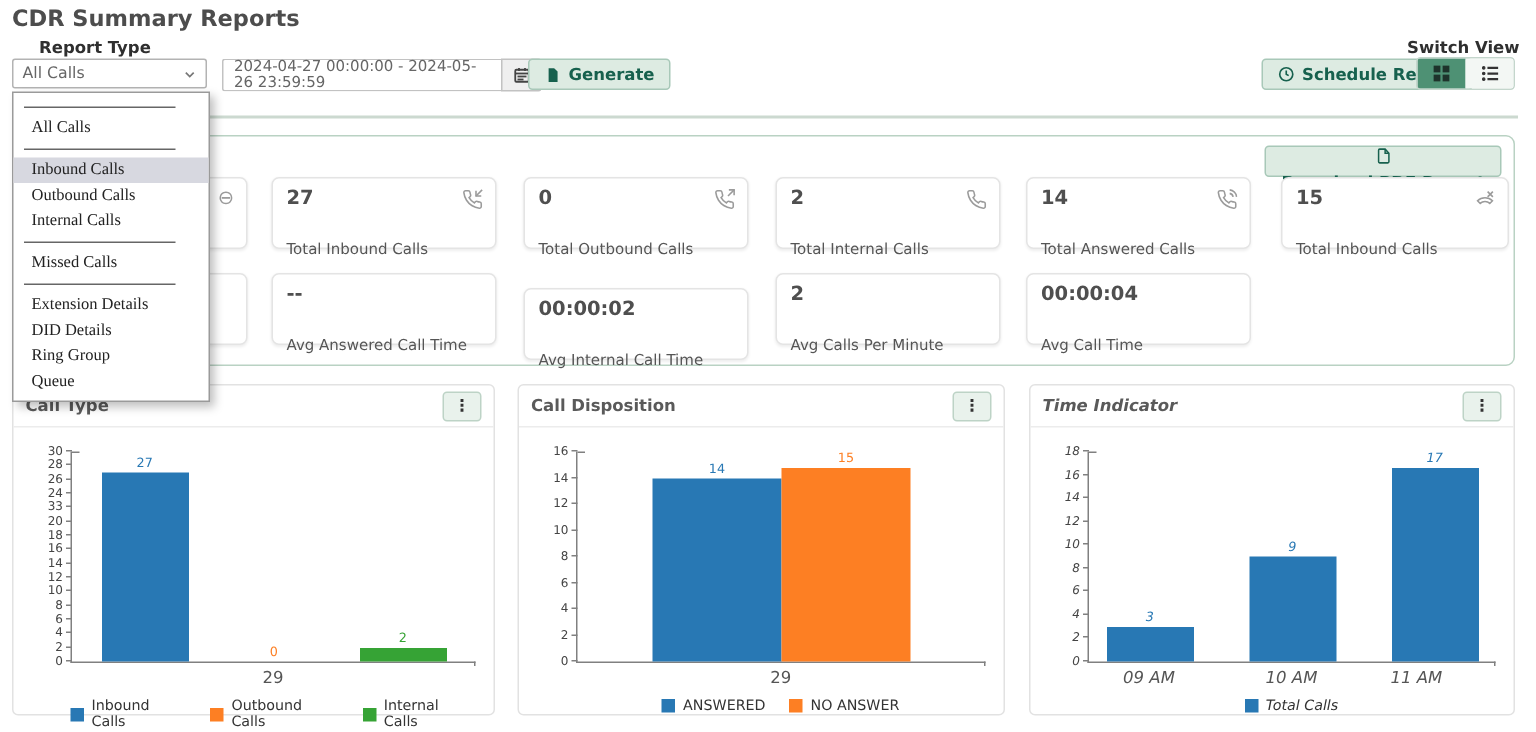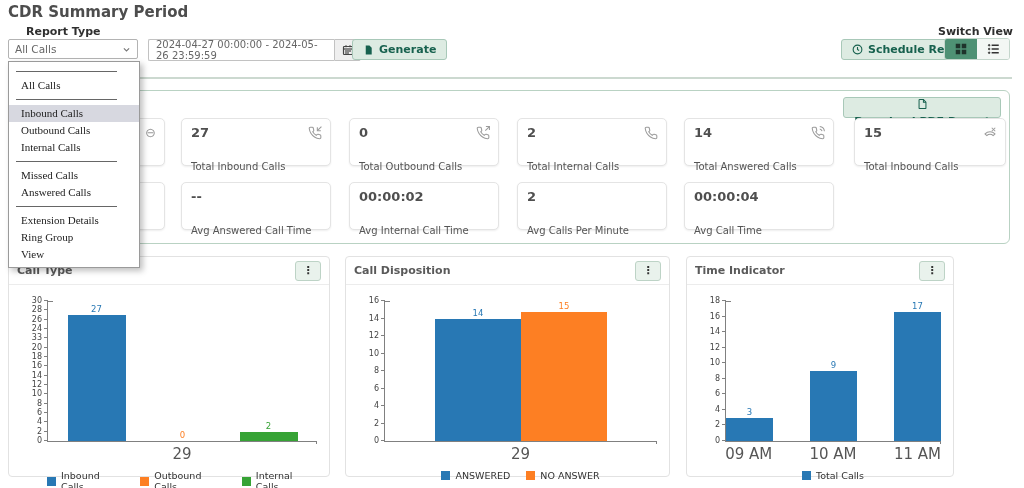--- a/index.html
+++ b/index.html
@@ -58,30 +58,30 @@
   .ytick{position:absolute;right:5px;}
   .plotcol{flex:1;min-width:0;}
   .plot{position:relative;height:140px;border-left:1px solid #808080;border-bottom:1px solid #808080;}
   .plot::before{content:'';position:absolute;top:0;left:0;width:5px;height:1px;background:#808080;}
   .plot::after{content:'';position:absolute;bottom:-3px;right:0;width:1px;height:3px;background:#808080;}
   .ydash{position:absolute;left:-4px;width:4px;height:1px;background:#808080;}
   .bars{position:absolute;left:0;right:0;top:0;bottom:0;display:flex;justify-content:center;align-items:flex-end;}
   .slot{display:flex;flex-direction:column;justify-content:flex-end;align-items:center;height:100%;}
   .bar{width:100%;}
   .blab{font-size:8.5px;margin-bottom:1px;}
-  .xrow{display:flex;justify-content:center;font-size:15px;color:#555;padding-top:3px;}
+  .xrow{display:flex;justify-content:center;font-size:11px;color:#555;padding-top:3px;}
   .legend{display:flex;justify-content:center;gap:16px;margin-top:7px;font-size:9.5px;color:#333;align-items:center;}
   .lswatch{width:9px;height:9px;display:inline-block;margin-right:5px;flex:none;}
   .litem{display:flex;align-items:center;cursor:pointer;}
   svg{display:block;}
 </style>
 </head>
 <body>
 
-<div class="abs page-title">CDR Summary Period</div>
+<div class="abs page-title">CDR Summary Reports</div>
 
 <div class="abs ctl-label" style="left:8px;top:25px;margin-left:18px;">Report Type</div>
 <div class="abs select">
   <span>All Calls</span>
   <span class="chev">
     <svg width="9" height="9" viewBox="0 0 24 24" fill="none" stroke="#777" stroke-width="3">
         <polyline points="5 9 12 16 19 9"></polyline>
       </svg>
   </span>
 </div>
@@ -220,21 +220,21 @@
   </div>
 
   <div class="card" style="left:8px;top:91px;width:148px;">
     <div class="val"></div>
     <div class="lbl"></div>
   </div>
   <div class="card" style="left:172px;top:91px;">
     <div class="val">--</div>
     <div class="lbl">Avg Answered Call Time</div>
   </div>
-  <div class="card" style="left:340px;top:91px;">
+  <div class="card" style="left:340px;top:101px;">
     <div class="val">00:00:02</div>
     <div class="lbl">Avg Internal Call Time</div>
   </div>
   <div class="card" style="left:508px;top:91px;">
     <div class="val">2</div>
     <div class="lbl">Avg Calls Per Minute</div>
   </div>
   <div class="card" style="left:675px;top:91px;">
     <div class="val">00:00:04</div>
     <div class="lbl">Avg Call Time</div>
@@ -370,21 +370,21 @@
             </div>
             <div class="litem">
               <div class="lswatch" style="background: rgb(253, 127, 35);"></div>
               <span>NO ANSWER</span>
             </div>
           </div>
         </div>
       </div>
     </div>
 </div>
-<div class="cpanel" style="left:686px;width:268px;">
+<div class="cpanel" style="left:686px;width:324px;font-style:italic;">
   <div class="chead">
     <span class="ctitle">Time Indicator</span>
     <span class="cmenu">⋮</span>
   </div>
   <div>
       <div class="chart-wrap">
         <div class="yaxis">
           <div class="ytick" style="bottom: -4px;">0</div>
           <div class="ytick" style="bottom: 11.5556px;">2</div>
           <div class="ytick" style="bottom: 27.1111px;">4</div>
@@ -419,21 +419,21 @@
               </div>
               <div class="slot" style="width: 58px; margin-top: 16px;">
                 <div class="blab" style="color: rgb(40, 120, 180);">17</div>
                 <div class="bar" style="height: 132.222px; background: rgb(40, 120, 180);"></div>
               </div>
             </div>
           </div>
           <div class="xrow" style="gap: 37px;">
             <div class="xlab" style="width: 58px; text-align: center;">09 AM</div>
             <div class="xlab" style="width: 58px; text-align: center;">10 AM</div>
-            <div class="xlab" style="width: 58px; text-align: right;">11 AM</div>
+            <div class="xlab" style="width: 58px; text-align: left;">11 AM</div>
           </div>
           <div class="legend">
             <div class="litem">
               <div class="lswatch" style="background: rgb(40, 120, 180);"></div>
               <span>Total Calls</span>
             </div>
           </div>
         </div>
       </div>
     </div>
@@ -441,18 +441,18 @@
 
 <div class="abs dropdown">
   <div class="dd-sep"></div>
   <div class="dd-opt">All Calls</div>
   <div class="dd-sep"></div>
   <div class="dd-opt hl">Inbound Calls</div>
   <div class="dd-opt">Outbound Calls</div>
   <div class="dd-opt">Internal Calls</div>
   <div class="dd-sep"></div>
   <div class="dd-opt">Missed Calls</div>
-  <div class="dd-opt">Answered Calls</div>
   <div class="dd-sep"></div>
   <div class="dd-opt">Extension Details</div>
+  <div class="dd-opt">DID Details</div>
   <div class="dd-opt">Ring Group</div>
-  <div class="dd-opt">View</div>
+  <div class="dd-opt">Queue</div>
 </div>
 
 </body></html>

